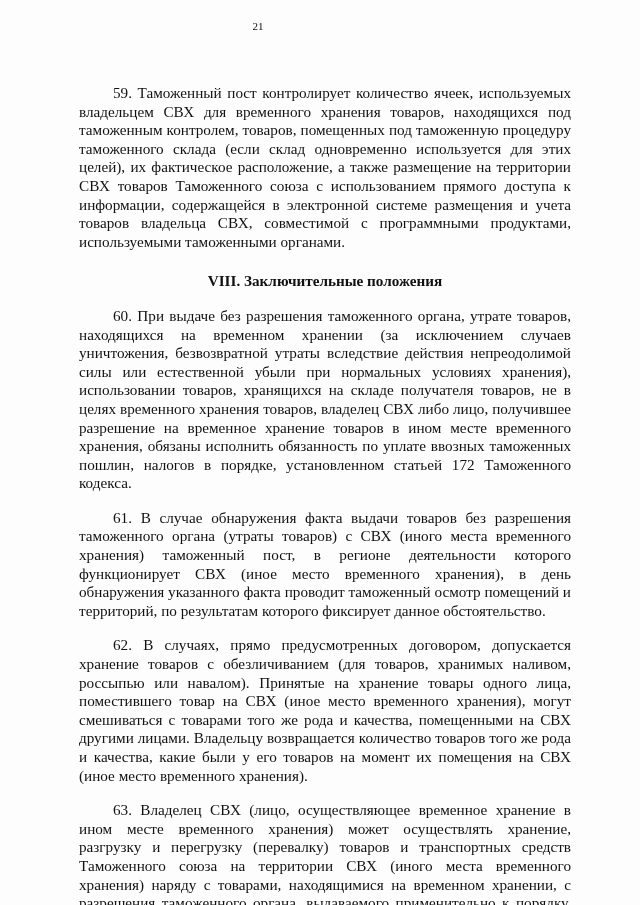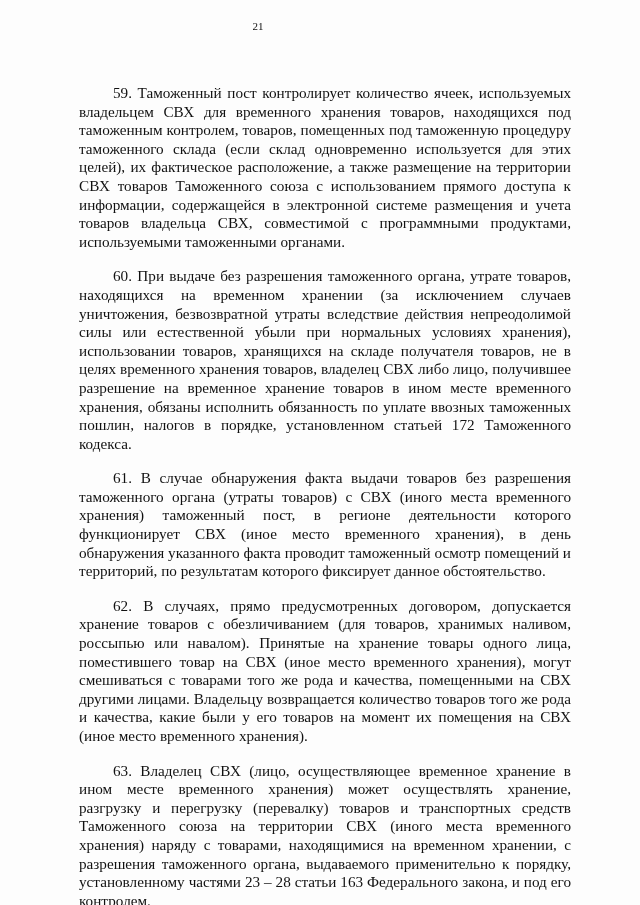--- a/index.html
+++ b/index.html
@@ -29,19 +29,20 @@
 </style>
 </head>
 <body>
 
 <div class="page">
   <div class="page-number">21</div>
 
   <div class="body-text">
     <p class="para">59. Таможенный пост контролирует количество ячеек, используемых владельцем СВХ для временного хранения товаров, находящихся под таможенным контролем, товаров, помещенных под таможенную процедуру таможенного склада (если склад одновременно используется для этих целей), их фактическое расположение, а также размещение на территории СВХ товаров Таможенного союза с использованием прямого доступа к информации, содержащейся в электронной системе размещения и учета товаров владельца СВХ, совместимой с программными продуктами, используемыми таможенными органами.</p>
 
+    <h2 class="section-title">VIII. Заключительные положения</h2>
 
     <p class="para">60. При выдаче без разрешения таможенного органа, утрате товаров, находящихся на временном хранении (за исключением случаев уничтожения, безвозвратной утраты вследствие действия непреодолимой силы или естественной убыли при нормальных условиях хранения), использовании товаров, хранящихся на складе получателя товаров, не в целях временного хранения товаров, владелец СВХ либо лицо, получившее разрешение на временное хранение товаров в ином месте временного хранения, обязаны исполнить обязанность по уплате ввозных таможенных пошлин, налогов в порядке, установленном статьей 172 Таможенного кодекса.</p>
     <p class="para">61. В случае обнаружения факта выдачи товаров без разрешения таможенного органа (утраты товаров) с СВХ (иного места временного хранения) таможенный пост, в регионе деятельности которого функционирует СВХ (иное место временного хранения), в день обнаружения указанного факта проводит таможенный осмотр помещений и территорий, по результатам которого фиксирует данное обстоятельство.</p>
     <p class="para">62. В случаях, прямо предусмотренных договором, допускается хранение товаров с обезличиванием (для товаров, хранимых наливом, россыпью или навалом). Принятые на хранение товары одного лица, поместившего товар на СВХ (иное место временного хранения), могут смешиваться с товарами того же рода и качества, помещенными на СВХ другими лицами. Владельцу возвращается количество товаров того же рода и качества, какие были у его товаров на момент их помещения на СВХ (иное место временного хранения).</p>
     <p class="para">63. Владелец СВХ (лицо, осуществляющее временное хранение в ином месте временного хранения) может осуществлять хранение, разгрузку и перегрузку (перевалку) товаров и транспортных средств Таможенного союза на территории СВХ (иного места временного хранения) наряду с товарами, находящимися на временном хранении, с разрешения таможенного органа, выдаваемого применительно к порядку, установленному частями 23 – 28 статьи 163 Федерального закона, и под его контролем.</p>
   </div>
 </div>
 
 </body></html>

